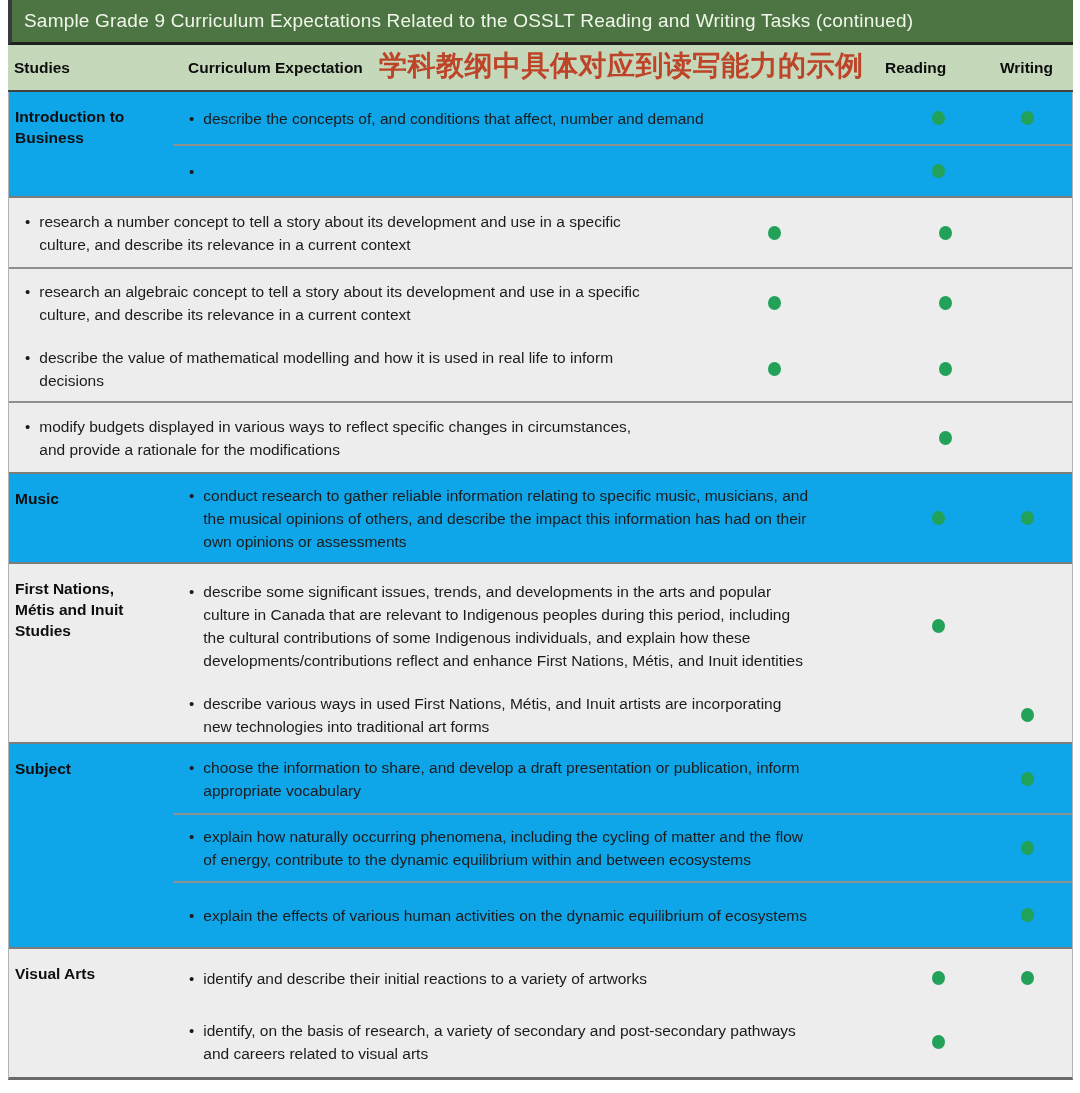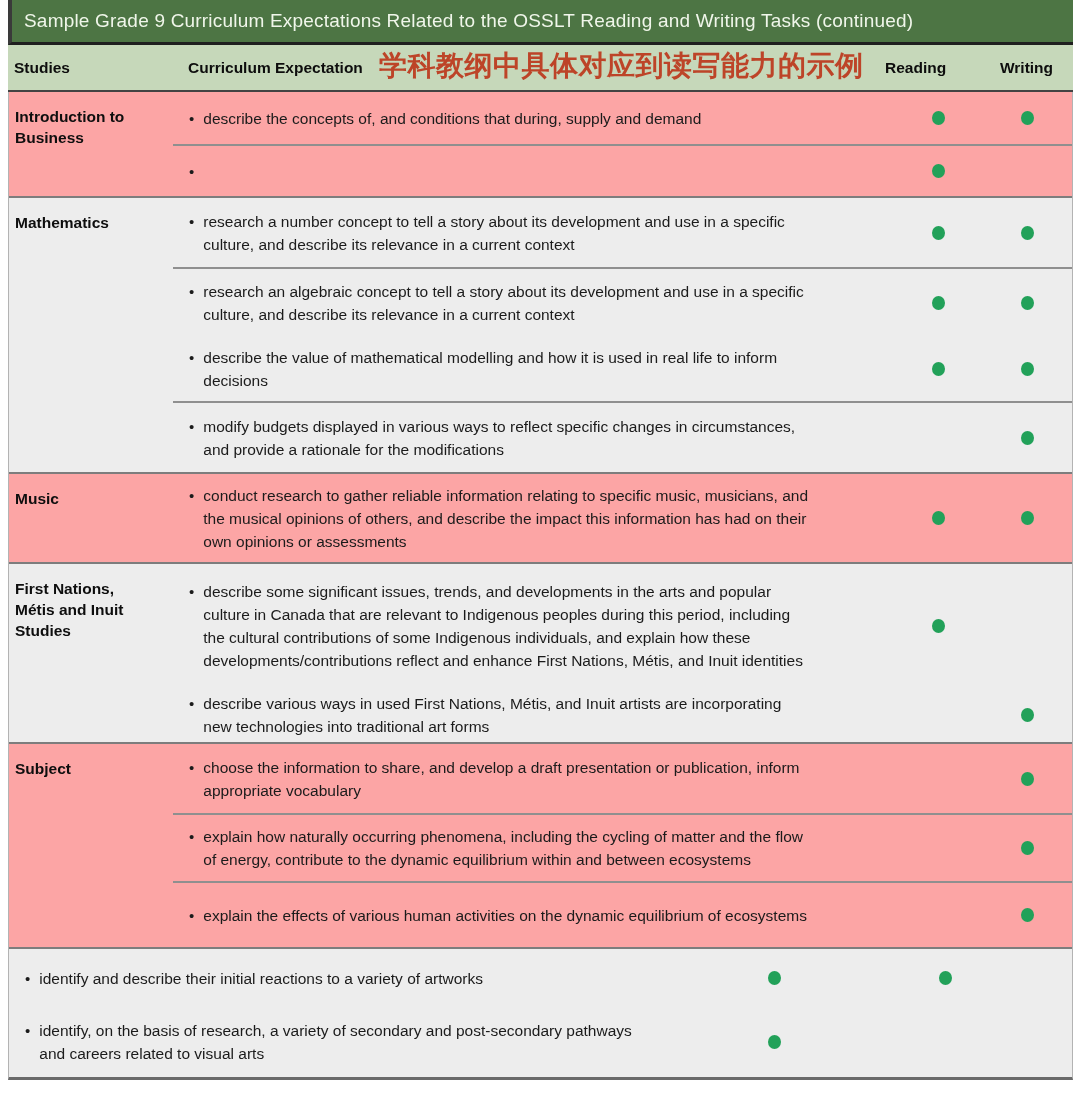--- a/index.html
+++ b/index.html
@@ -38,21 +38,21 @@
   }
   .annot-subject{left:54px;}
   .annot-expectation{left:371px;}
 
   .tbl{
     box-sizing:border-box;width:1065px;
     border-left:1px solid #b3b3b3;border-right:1px solid #b3b3b3;border-bottom:3px solid #6a6a6a;
   }
   .section{display:flex;box-sizing:border-box;border-bottom:2px solid #7d7d7d;}
   .section:last-child{border-bottom:none;}
-  .bg-white{background:#fca5a5;}
+  .bg-white{background:#0ea5e9;}
   .bg-gray{background:var(--alt-bg);}
   .subject-cell{
     box-sizing:border-box;width:164px;padding:14px 4px 0 6px;
     font-weight:bold;font-size:15.5px;line-height:21px;white-space:pre-line;color:#0e0e0e;
   }
   .rows{flex:1;display:flex;flex-direction:column;}
   .row{display:flex;align-items:center;box-sizing:border-box;}
   .row.sep{border-bottom:2px solid #8f8f8f;}
   .exp{width:713px;box-sizing:border-box;display:flex;align-items:flex-start;}
   .bullet{margin:0 9px 0 16px;font-size:15px;line-height:23px;}
@@ -81,21 +81,21 @@
     </div>
 
     <div class="tbl">
   <div class="section bg-white">
     <div class="subject-cell">Introduction to
 Business</div>
     <div class="rows">
   <div class="row sep" style="height: 54px;">
     <div class="exp">
       <span class="bullet">•</span>
-      <span class="exp-text">describe the concepts of, and conditions that during, supply and demand</span>
+      <span class="exp-text">describe the concepts of, and conditions that affect, number and demand</span>
     </div>
     <div class="cell-read">
       <span class="dot"></span>
     </div>
     <div class="cell-write">
       <span class="dot"></span>
     </div>
   </div>
 
   <div class="row" style="height: 50px;">
@@ -106,21 +106,20 @@
       <span class="dot"></span>
     </div>
     <div class="cell-write">
       <span class="dot off"></span>
     </div>
   </div>
 </div>
   </div>
 
   <div class="section bg-gray">
-    <div class="subject-cell">Mathematics</div>
     <div class="rows">
   <div class="row sep" style="height: 71px;">
     <div class="exp">
       <span class="bullet">•</span>
       <span class="exp-text">research a number concept to tell a story about its development and use in a specific
 culture, and describe its relevance in a current context</span>
     </div>
     <div class="cell-read">
       <span class="dot"></span>
     </div>
@@ -270,20 +269,21 @@
       <span class="dot off"></span>
     </div>
     <div class="cell-write">
       <span class="dot"></span>
     </div>
   </div>
 </div>
   </div>
 
   <div class="section bg-gray">
+    <div class="subject-cell">Visual Arts</div>
     <div class="rows">
   <div class="row" style="height: 58px;">
     <div class="exp">
       <span class="bullet">•</span>
       <span class="exp-text">identify and describe their initial reactions to a variety of artworks</span>
     </div>
     <div class="cell-read">
       <span class="dot"></span>
     </div>
     <div class="cell-write">

